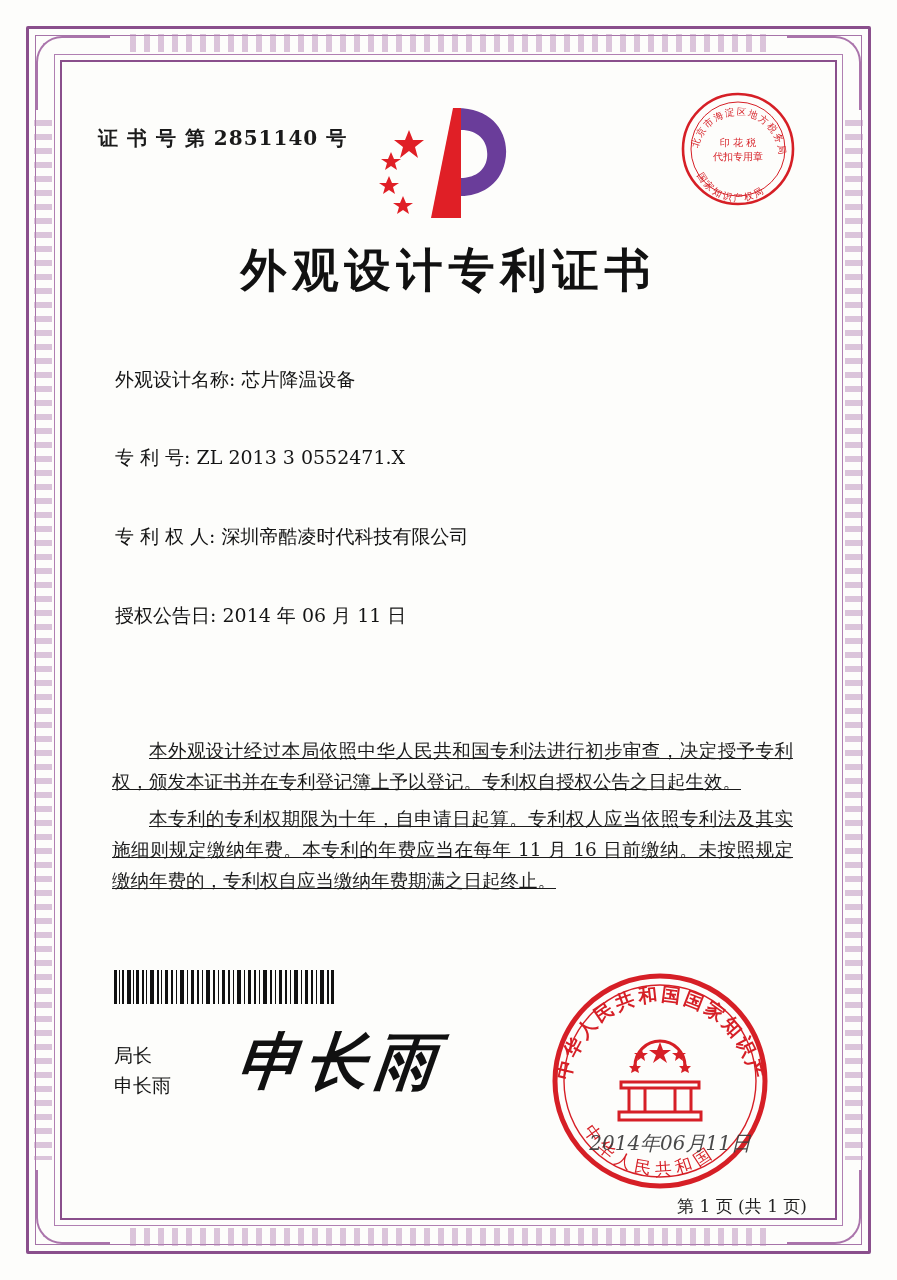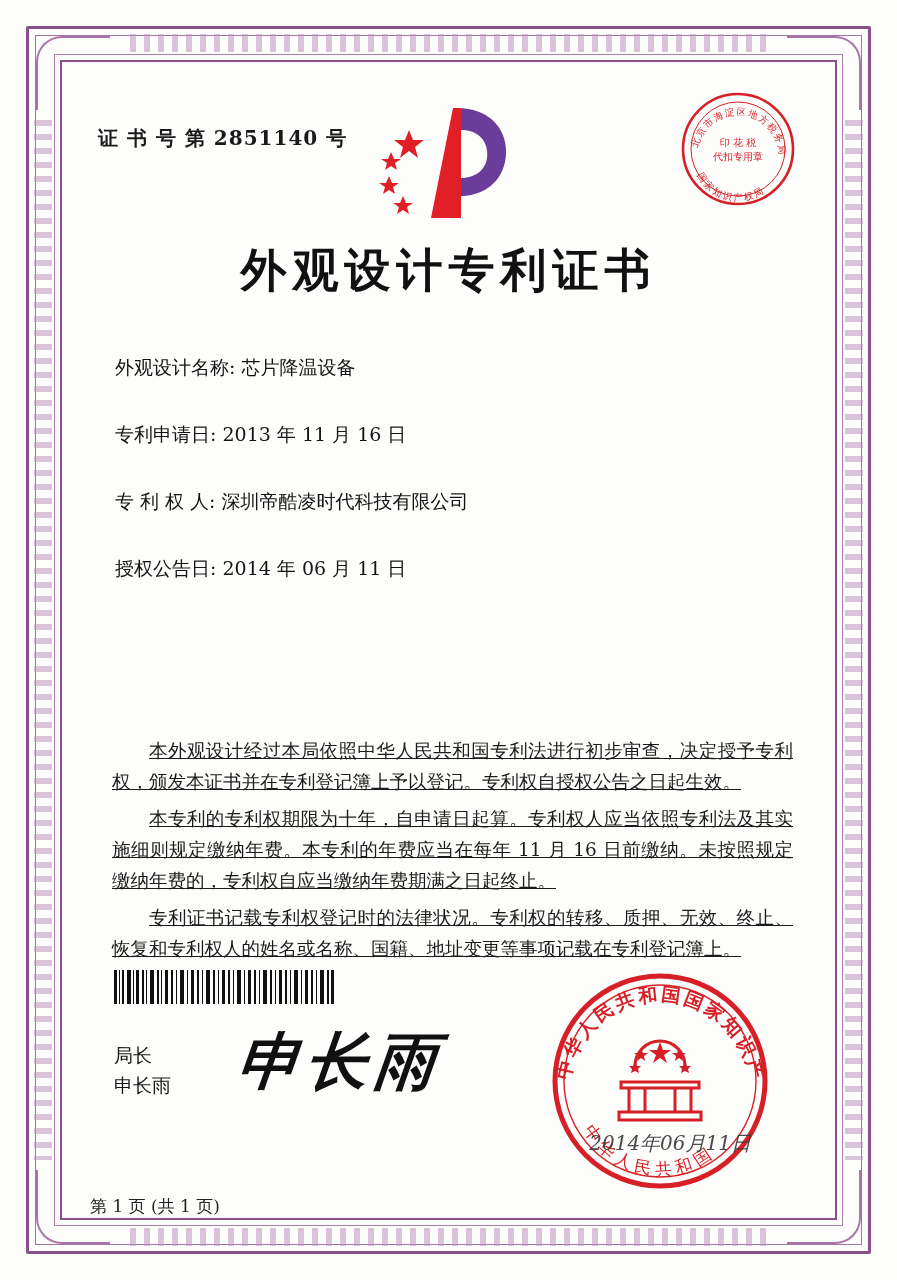--- a/index.html
+++ b/index.html
@@ -137,20 +137,21 @@
     margin-bottom: 41px;
     white-space: nowrap;
     font-family: "DejaVu Serif", serif;
   }
   .field .lbl {
     display: inline-block;
     text-align: right;
   }
   .field .val {
     display: inline-block;
+    margin-top: 12px;
   }
 
   .paragraphs {
     position: absolute;
     left: 22px;
     right: 14px;
     top: 645px;
     font-size: 18.5px;
     line-height: 31px;
     color: #1b1b1b;
@@ -212,21 +213,21 @@
     font-family: "DejaVu Serif", serif;
     opacity: .92;
     font-style: italic;
   }
 
   .page-foot {
     position: absolute;
     left: 0;
     right: 0;
     bottom: -18px;
-    text-align: left;
+    text-align: right;
     font-size: 17px;
     color: #222;
     font-family: "DejaVu Serif", serif;
   }
 </style>
 </head>
 <body>
 
 <div class="page">
 
@@ -277,37 +278,36 @@
     </div>
 
     <div class="title">外观设计专利证书</div>
 
     <div class="fields">
       <div class="field">
         <span class="lbl">外观设计名称:</span>
         <span class="val">芯片降温设备</span>
       </div>
       <div class="field">
-        <span class="lbl">专利申请日:</span>
-        <span class="val">2013 年 11 月 16 日</span>
+        <span class="lbl">专  利  号:</span>
+        <span class="val">ZL 2013 3 0552471.X</span>
       </div>
       <div class="field">
         <span class="lbl">专 利 权 人:</span>
         <span class="val">深圳帝酷凌时代科技有限公司</span>
       </div>
       <div class="field">
         <span class="lbl">授权公告日:</span>
         <span class="val">2014 年 06 月 11 日</span>
       </div>
     </div>
 
     <div class="paragraphs">
       <p>本外观设计经过本局依照中华人民共和国专利法进行初步审查，决定授予专利权，颁发本证书并在专利登记簿上予以登记。专利权自授权公告之日起生效。</p>
       <p>本专利的专利权期限为十年，自申请日起算。专利权人应当依照专利法及其实施细则规定缴纳年费。本专利的年费应当在每年 11 月 16 日前缴纳。未按照规定缴纳年费的，专利权自应当缴纳年费期满之日起终止。</p>
-      <p>专利证书记载专利权登记时的法律状况。专利权的转移、质押、无效、终止、恢复和专利权人的姓名或名称、国籍、地址变更等事项记载在专利登记簿上。</p>
     </div>
 
     <div class="barcode">
       <svg viewBox="0 0 220 34" width="220" height="34" preserveAspectRatio="none">
         <g fill="#111">
           <rect x="0" y="0" width="3" height="34"></rect>
             <rect x="5" y="0" width="1" height="34"></rect>
           <rect x="8" y="0" width="2" height="34"></rect>
             <rect x="13" y="0" width="4" height="34"></rect>
           <rect x="19" y="0" width="1" height="34"></rect>

